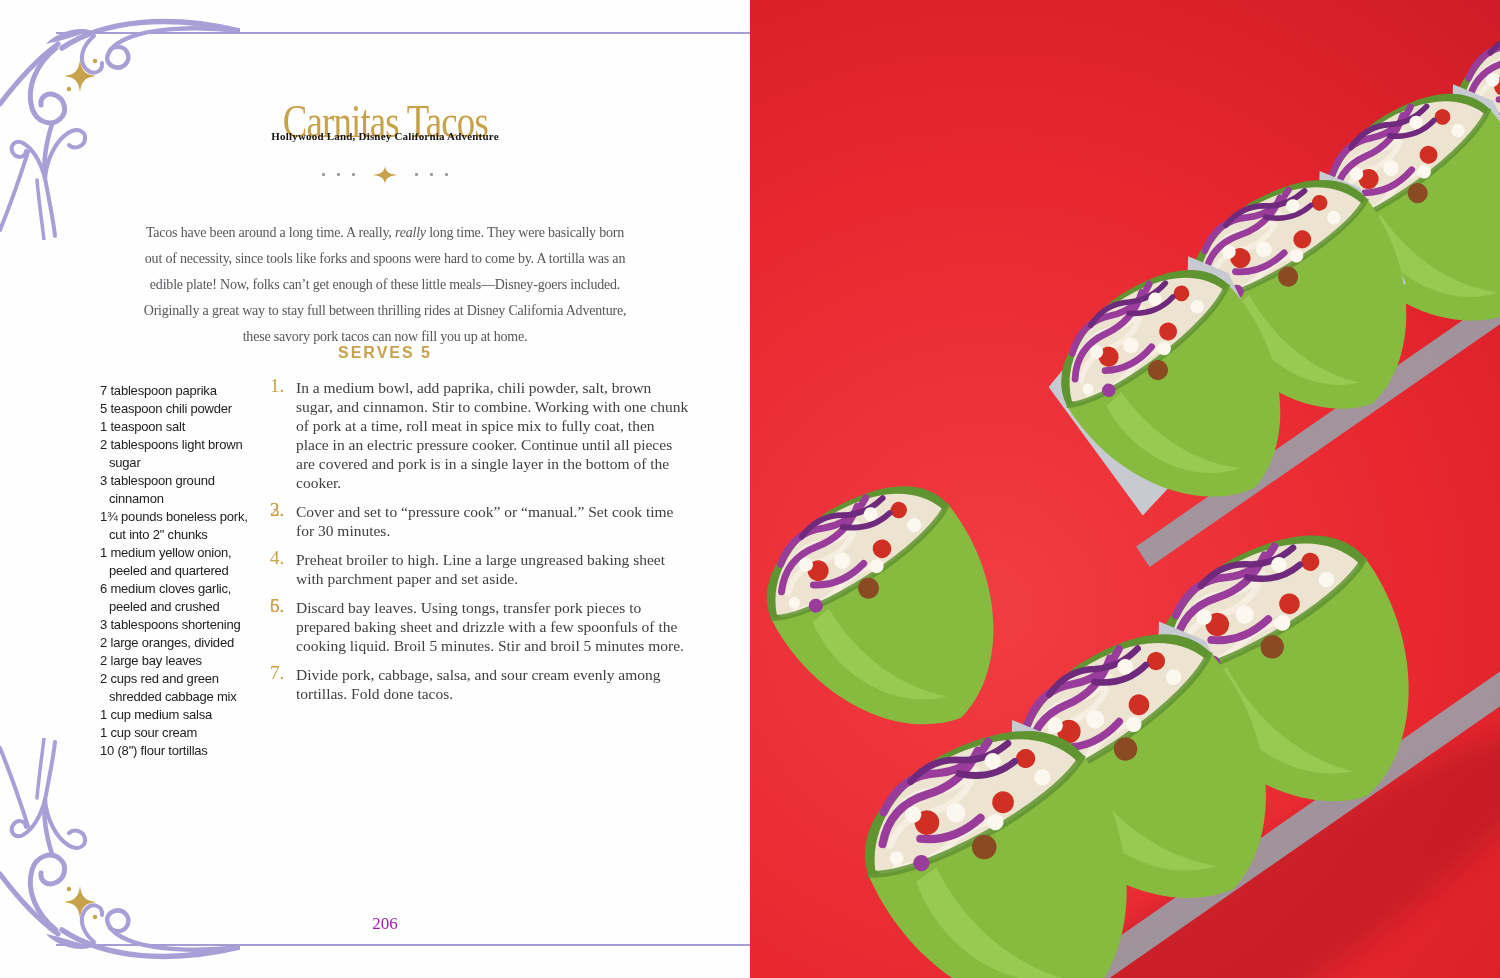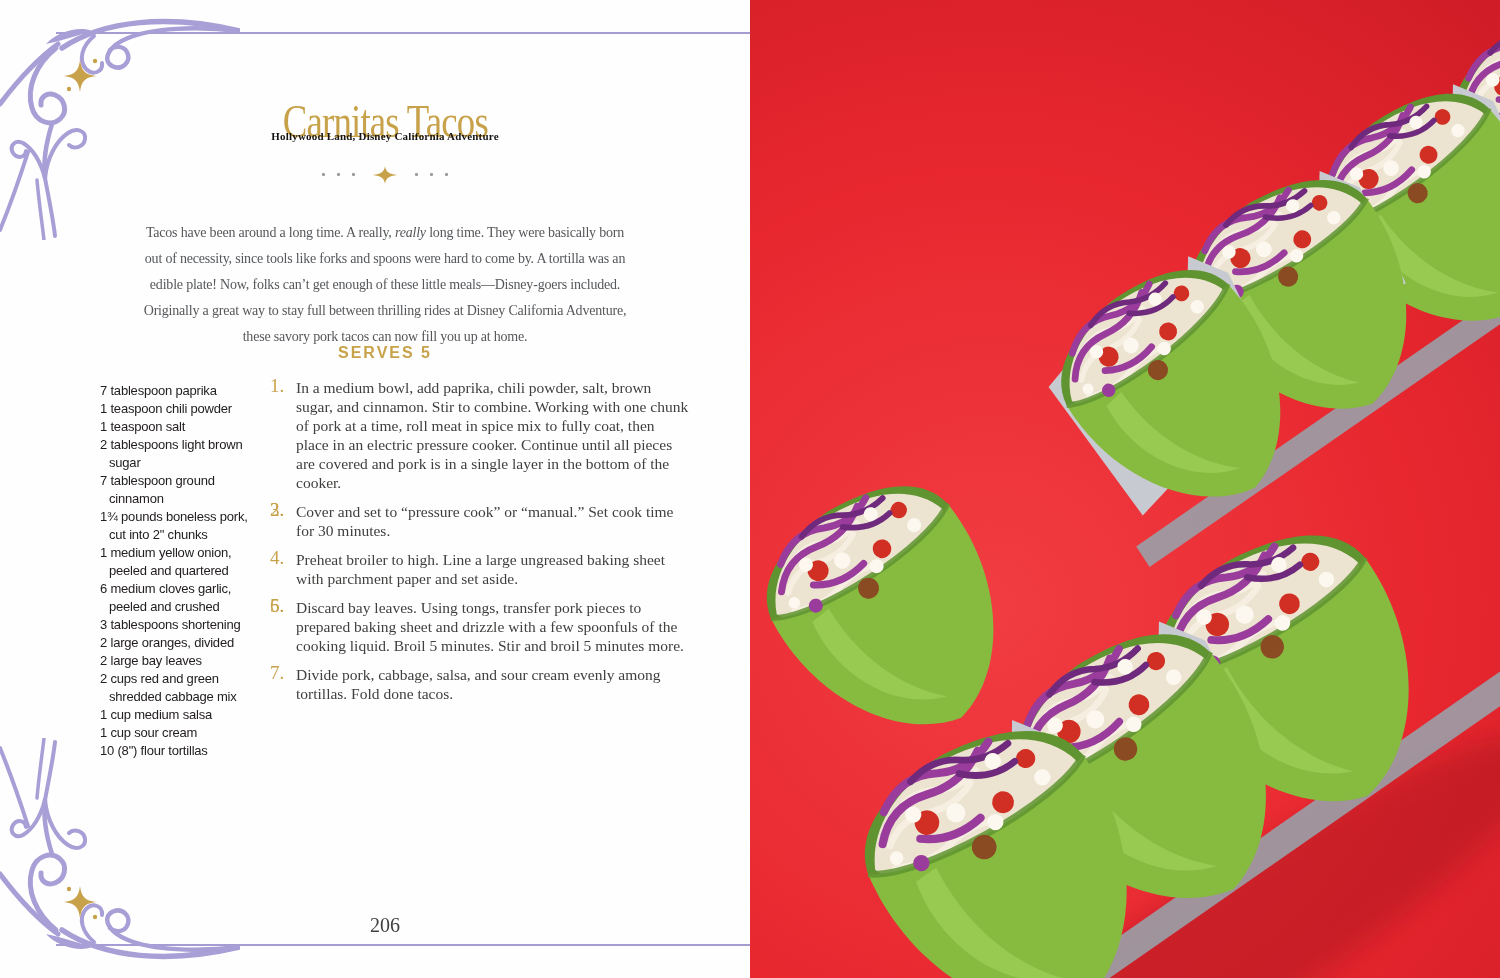--- a/index.html
+++ b/index.html
@@ -40,21 +40,21 @@
           letter-spacing:2px;color:var(--gold,#c8a24a);}
   .ingredients{position:absolute;top:382px;left:100px;width:158px;margin:0;padding:0;list-style:none;
                font-family:"Liberation Sans", sans-serif;font-size:13px;line-height:18px;
                color:var(--ink,#242021);letter-spacing:-0.2px;}
   .ingredients li{padding-left:9px;text-indent:-9px;}
   .steps{position:absolute;top:378px;left:270px;width:420px;margin:0;padding:0;list-style:none;
          font-size:15.5px;line-height:19px;color:var(--steps-ink,#3f3f3e);}
   .steps li{position:relative;padding-left:26px;margin-bottom:10px;}
   .steps .num{position:absolute;left:0;top:-2px;font-size:19px;color:var(--gold,#c8a24a);}
   .pagenum{position:absolute;top:914px;left:0;width:770px;text-align:center;
-           font-size:20px;color:#404040;}
+           font-size:17px;color:#a21caf;}
   .photo{position:absolute;left:750px;top:0;width:750px;height:978px;overflow:hidden;
          background:radial-gradient(circle at 32% 62%, #f13d42 0%, var(--photo-bg,#e8272f) 55%, #cf1c26 100%);}
   .photo svg{display:block;}
   .c-tort{fill:var(--tortilla,#86bb40);} .c-tortd{fill:var(--tortilla-dark,#5f9430);}
   .c-torthi{fill:var(--tortilla-hi,#a8d55c);opacity:.55;}
   .c-slawbase{fill:var(--slaw,#ece3d0);}
   .c-pork{fill:var(--pork,#8a4a22);} .c-porkd{fill:var(--pork-dark,#633312);}
   .c-salsa{fill:var(--salsa,#d22f24);} .c-dot{fill:var(--cream,#fcf8ef);}
   .c-stand{fill:var(--stand,#c7cbd1);} .c-standd{fill:var(--stand-dark,#9aa0a8);}
   .s-slaw{fill:none;stroke:var(--slaw-hi,#f6efe1);stroke-width:5;stroke-linecap:round;}
@@ -132,24 +132,24 @@
         <span class="pip"></span>
       </span>
     </div>
 
     <p class="intro">Tacos have been around a long time. A really, <em>really</em> long time. They were basically born<br>out of necessity, since tools like forks and spoons were hard to come by. A tortilla was an<br>edible plate! Now, folks can’t get enough of these little meals—Disney-goers included.<br>Originally a great way to stay full between thrilling rides at Disney California Adventure,<br>these savory pork tacos can now fill you up at home.</p>
 
     <div class="serves">SERVES 5</div>
 
     <ul class="ingredients">
         <li>7 tablespoon paprika</li>
-        <li>1 teaspoon chili powder</li>
+        <li>5 teaspoon chili powder</li>
         <li>1 teaspoon salt</li>
         <li>2 tablespoons light brown sugar</li>
-        <li>7 tablespoon ground cinnamon</li>
+        <li>3 tablespoon ground cinnamon</li>
         <li>1¾ pounds boneless pork, cut into 2" chunks</li>
         <li>1 medium yellow onion, peeled and quartered</li>
         <li>6 medium cloves garlic, peeled and crushed</li>
         <li>3 tablespoons shortening</li>
         <li>2 large oranges, divided</li>
         <li>2 large bay leaves</li>
         <li>2 cups red and green shredded cabbage mix</li>
         <li>1 cup medium salsa</li>
         <li>1 cup sour cream</li>
         <li>10 (8") flour tortillas</li>

